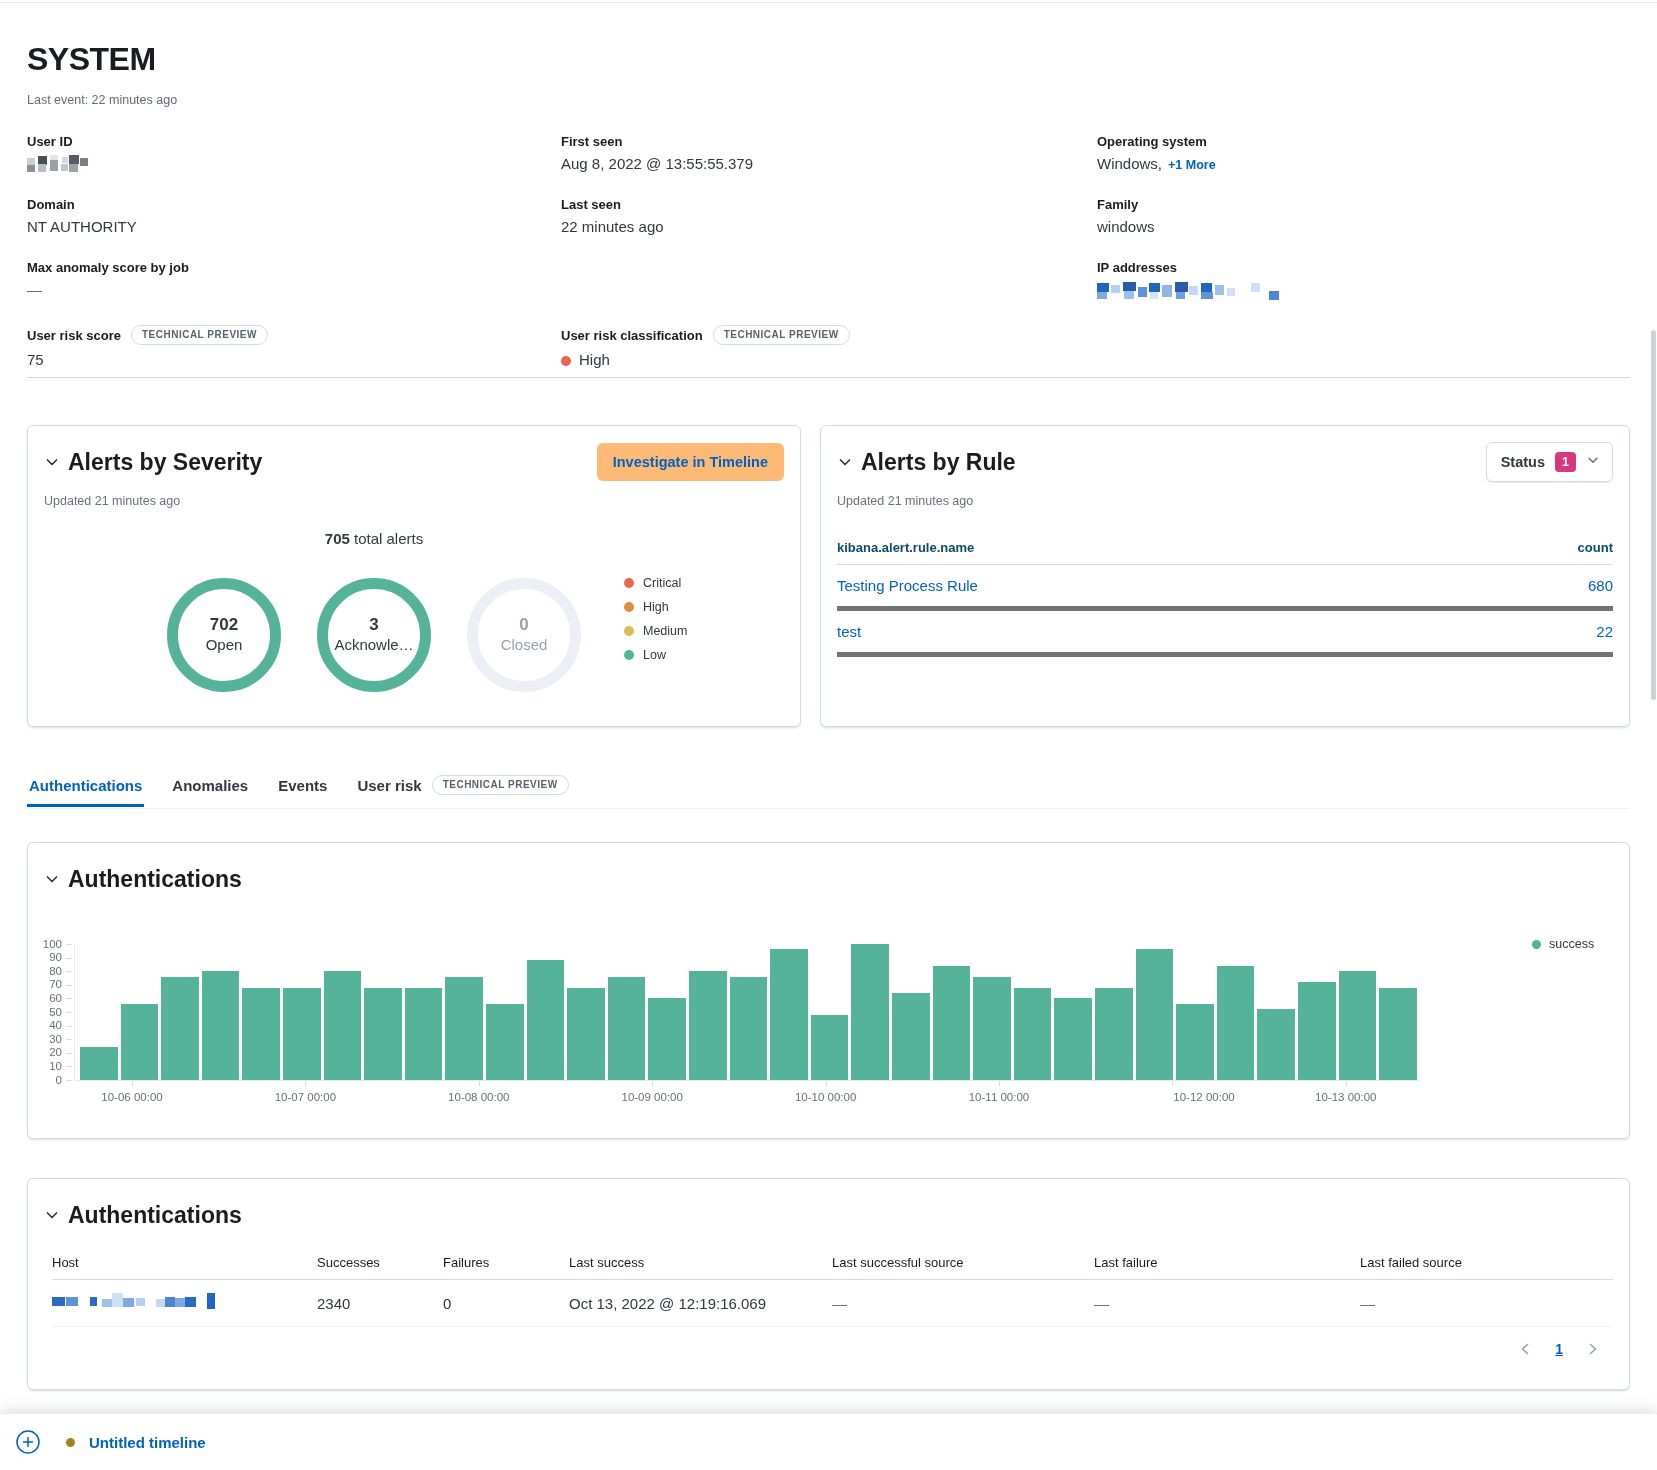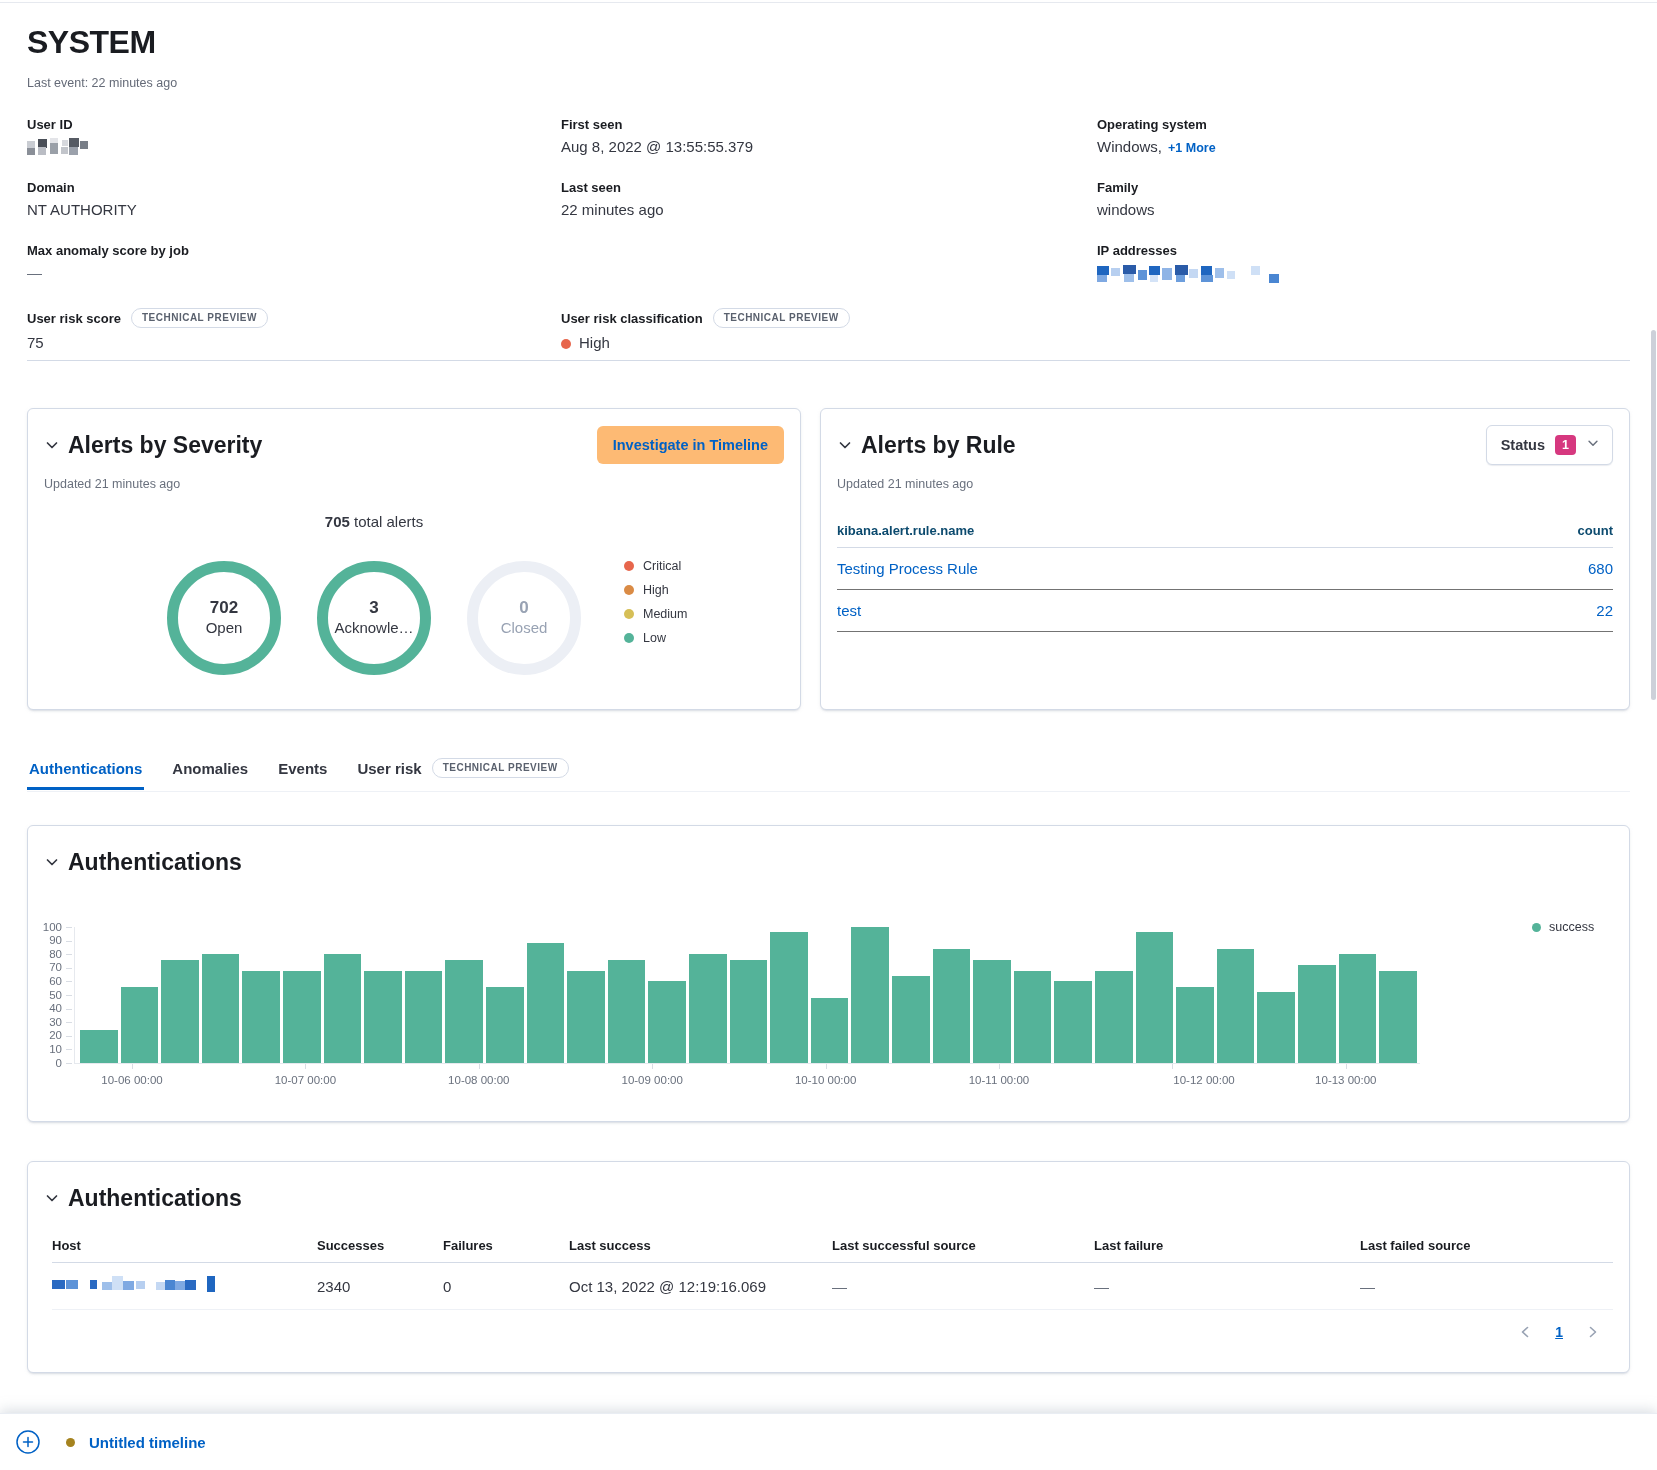--- a/index.html
+++ b/index.html
@@ -2,21 +2,21 @@
 <html><head>
 <meta charset="utf-8">
 <style>
   * { margin:0; padding:0; box-sizing:border-box; }
   html,body { width:1657px; height:1470px; }
   body {
     font-family:"Liberation Sans", sans-serif;
     background:#fff; color:#343741; position:relative; overflow:hidden;
   }
   .top-hairline { position:absolute; top:2px; left:0; width:100%; height:1px; background:#e6e9ef; }
-  .page { padding:0 27px; }
+  .page { padding:17px 27px; }
 
   
   .h1 { font-size:32px; font-weight:700; color:#1a1c21; letter-spacing:-.5px; padding-top:24px; }
   .last-event { margin-top:15px; font-size:12.5px; color:#646a77; }
 
   
   .ov-grid { display:grid; grid-template-columns:534px 536px 1fr; margin-top:27px; }
   .field { margin-bottom:19px; min-height:44px; }
   .f-label { font-size:13px; font-weight:700; color:#1a1c21; }
   .f-value { margin-top:6px; font-size:15px; color:#343741; }
@@ -67,21 +67,21 @@
     box-shadow:0 1px 1px rgba(152,162,179,.2);
   }
   .status-lab { font-size:14.5px; font-weight:700; color:#343741; }
   .status-badge { min-width:21px; height:20px; border-radius:4px; color:#fff; font-size:12.5px; font-weight:700;
                   display:flex; align-items:center; justify-content:center; padding:0 6px; }
 
   
   .abr-table { margin-top:32px; }
   .abr-head { display:flex; justify-content:space-between; padding:0 0 9px; border-bottom:1px solid #d3dae6; }
   .abr-head span { font-size:13px; font-weight:700; color:#0c4a6e; }
-  .abr-row { display:flex; justify-content:space-between; align-items:center; padding:12px 0; border-bottom:1px solid #737373; }
+  .abr-row { display:flex; justify-content:space-between; align-items:center; padding:12px 0; border-bottom:5px solid #737373; }
   .abr-row a { font-size:15px; color:#0061c5; text-decoration:none; cursor:pointer; }
 
   
   .tabs { display:flex; align-items:center; gap:26px; margin-top:42px; border-bottom:1px solid #eef1f6; }
   .tab { display:flex; align-items:center; font-size:15px; font-weight:700; color:#343741;
          padding:6px 2px 13px; cursor:pointer; }
   .tab.active { color:#0061c5; box-shadow:inset 0 -3px 0 #0061c5; }
   .tab .pill { margin-left:10px; vertical-align:0; }
 
   
@@ -97,21 +97,21 @@
   .chart-legend { position:absolute; left:1504px; top:94px; display:flex; align-items:center; gap:8px; }
   .chart-legend .dot { width:9px; height:9px; border-radius:50%; }
   .chart-legend .lab { font-size:12.5px; color:#343741; }
 
   
   .table-panel { margin-top:39px; height:212px; padding:16px; }
   .showing { margin-top:11px; font-size:12.5px; color:#69707d; }
   .auth-table { margin-top:14px; padding-left:8px; }
   .at-head, .at-row { display:grid; grid-template-columns:265px 126px 126px 263px 262px 266px 1fr; align-items:center; }
   .at-head { padding:6px 0 9px; border-bottom:1px solid #d3dae6; }
-  .at-head span { font-size:13px; font-weight:700; color:#1a1c21; }
+  .at-head span { font-size:13px; font-weight:400; color:#1a1c21; }
   .at-row { padding:13px 0; border-bottom:1px solid #eef1f6; font-size:15px; color:#343741; }
   .at-row .dash { color:#69707d; }
   .pager { display:flex; justify-content:flex-end; align-items:center; gap:24px; margin-top:14px; padding-right:14px; }
   .pg-num { font-size:14px; font-weight:700; color:#0061c5; text-decoration:underline; cursor:pointer; }
   .pg-chev { cursor:pointer; display:flex; }
 
   
   .timeline-bar {
     position:absolute; left:0; bottom:0; width:100%; height:57px; background:#fff;
     border-top:1px solid #e9edf3; box-shadow:0 -3px 12px rgba(152,162,179,.35);

